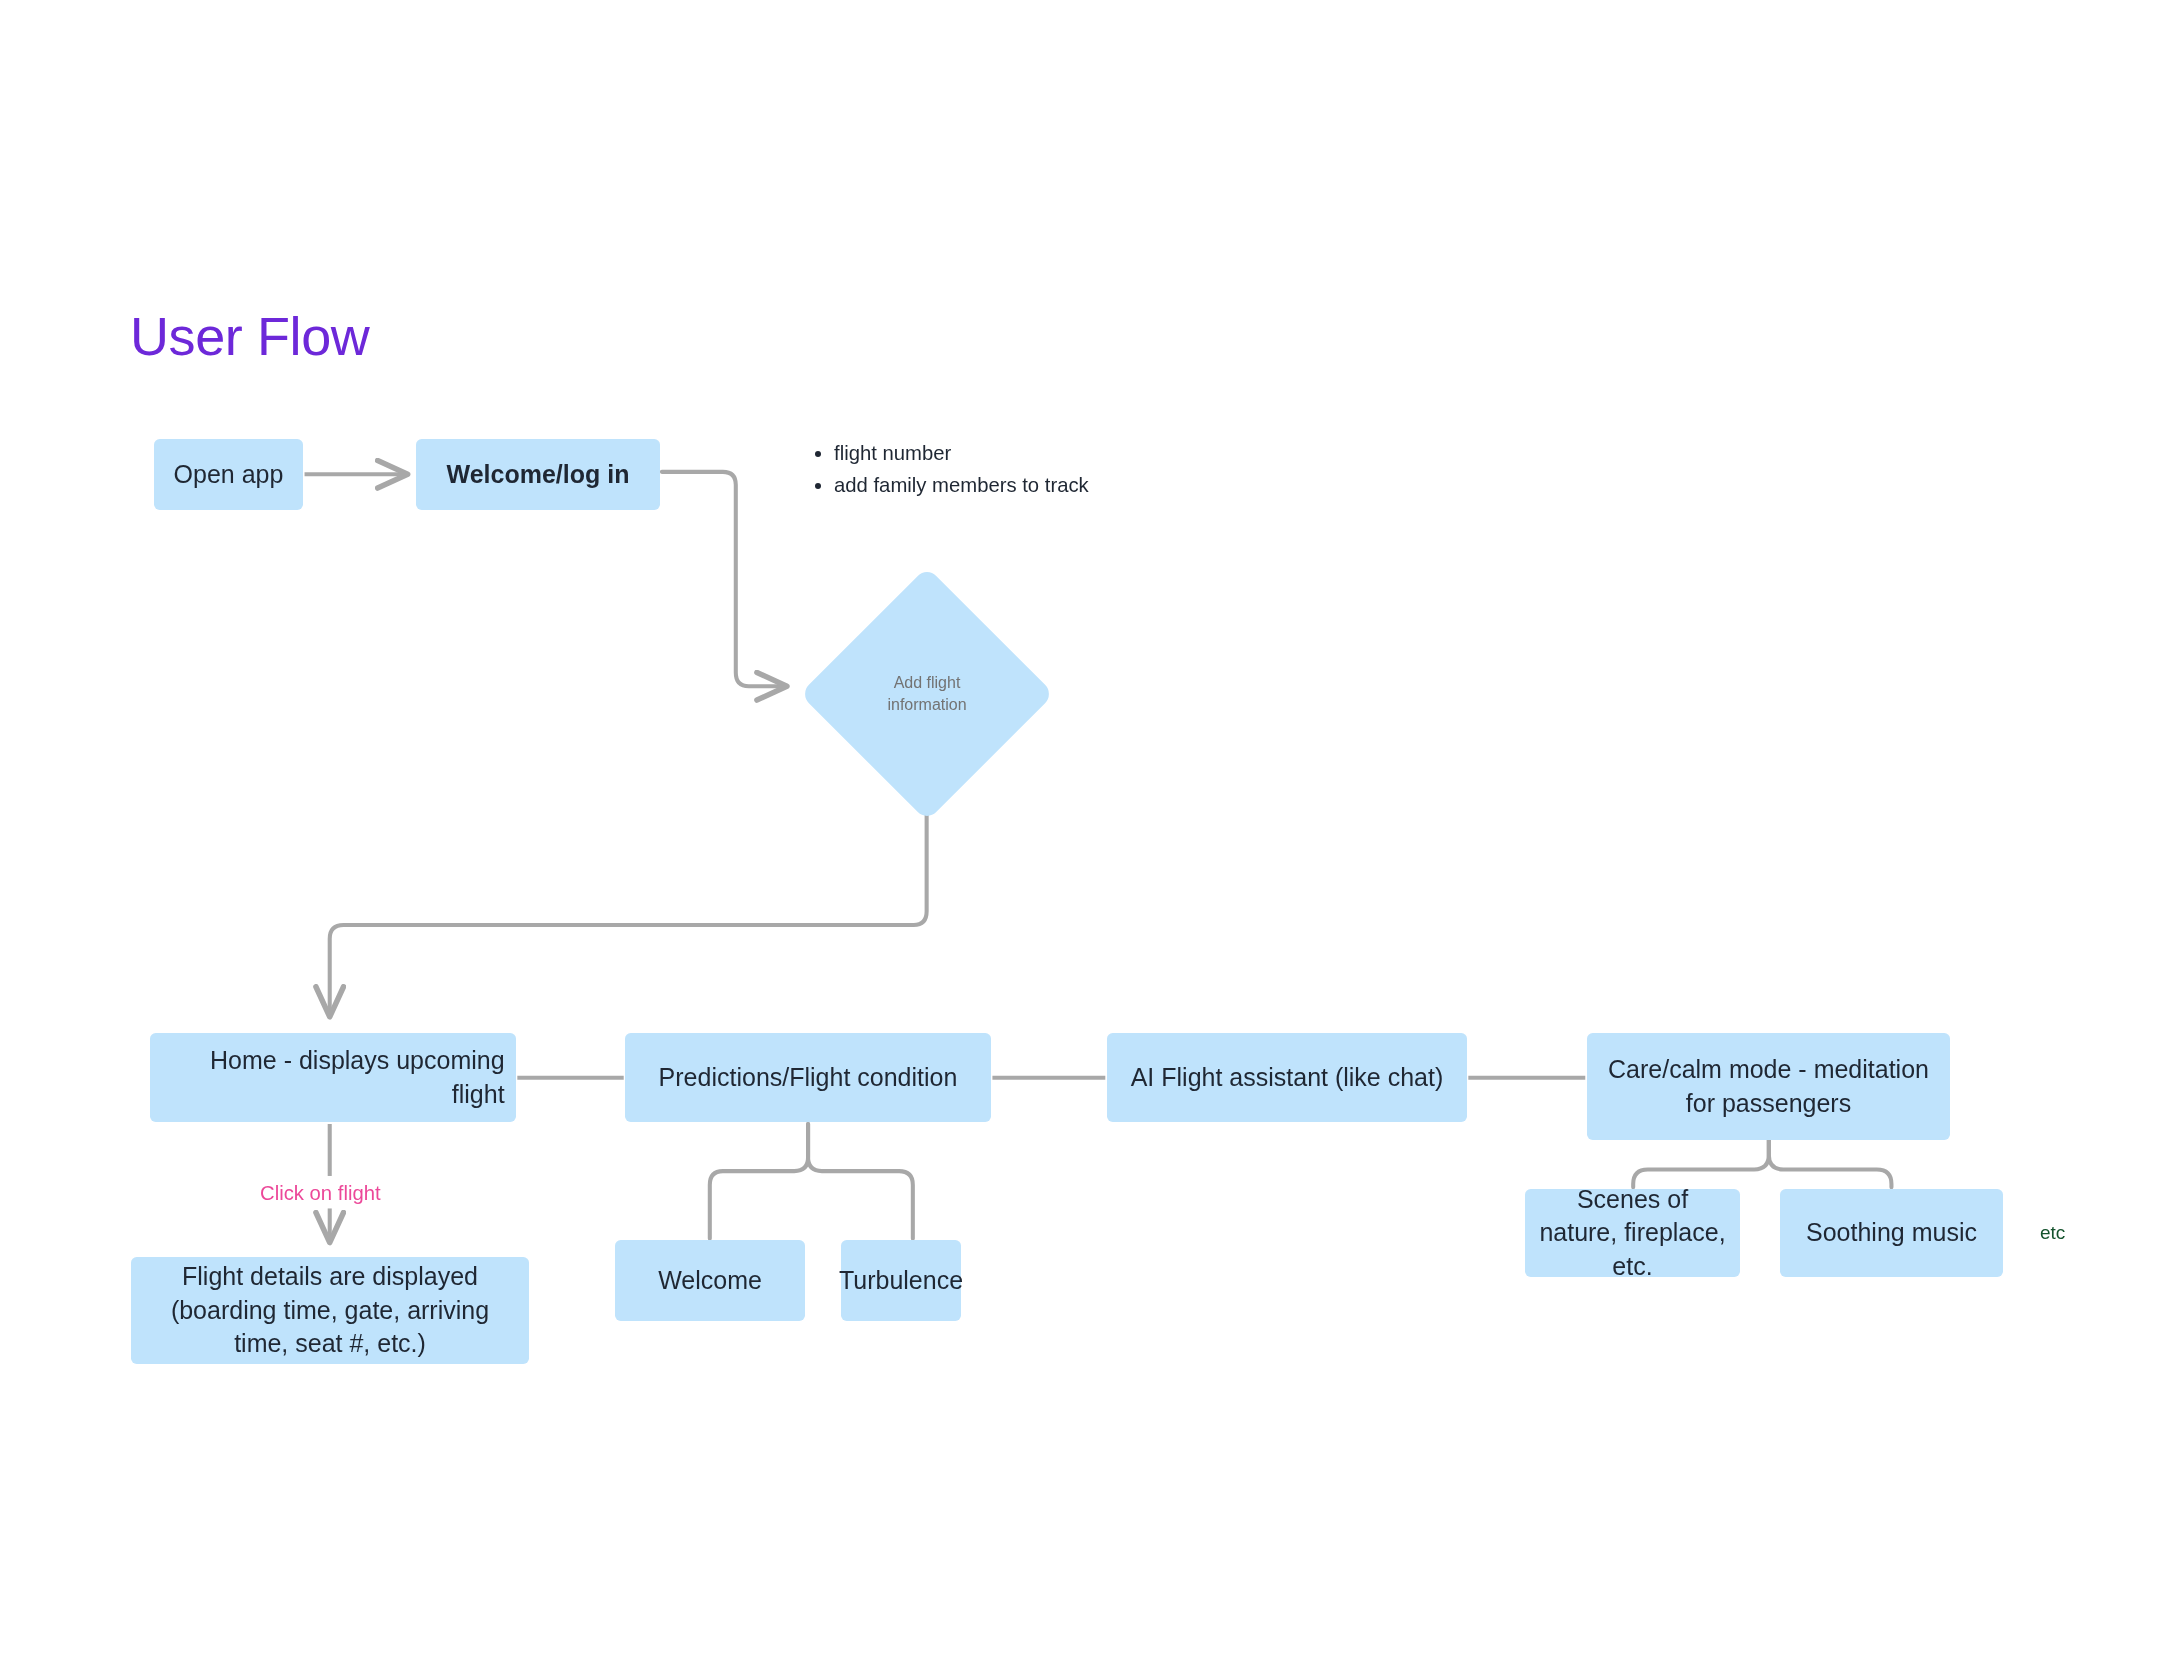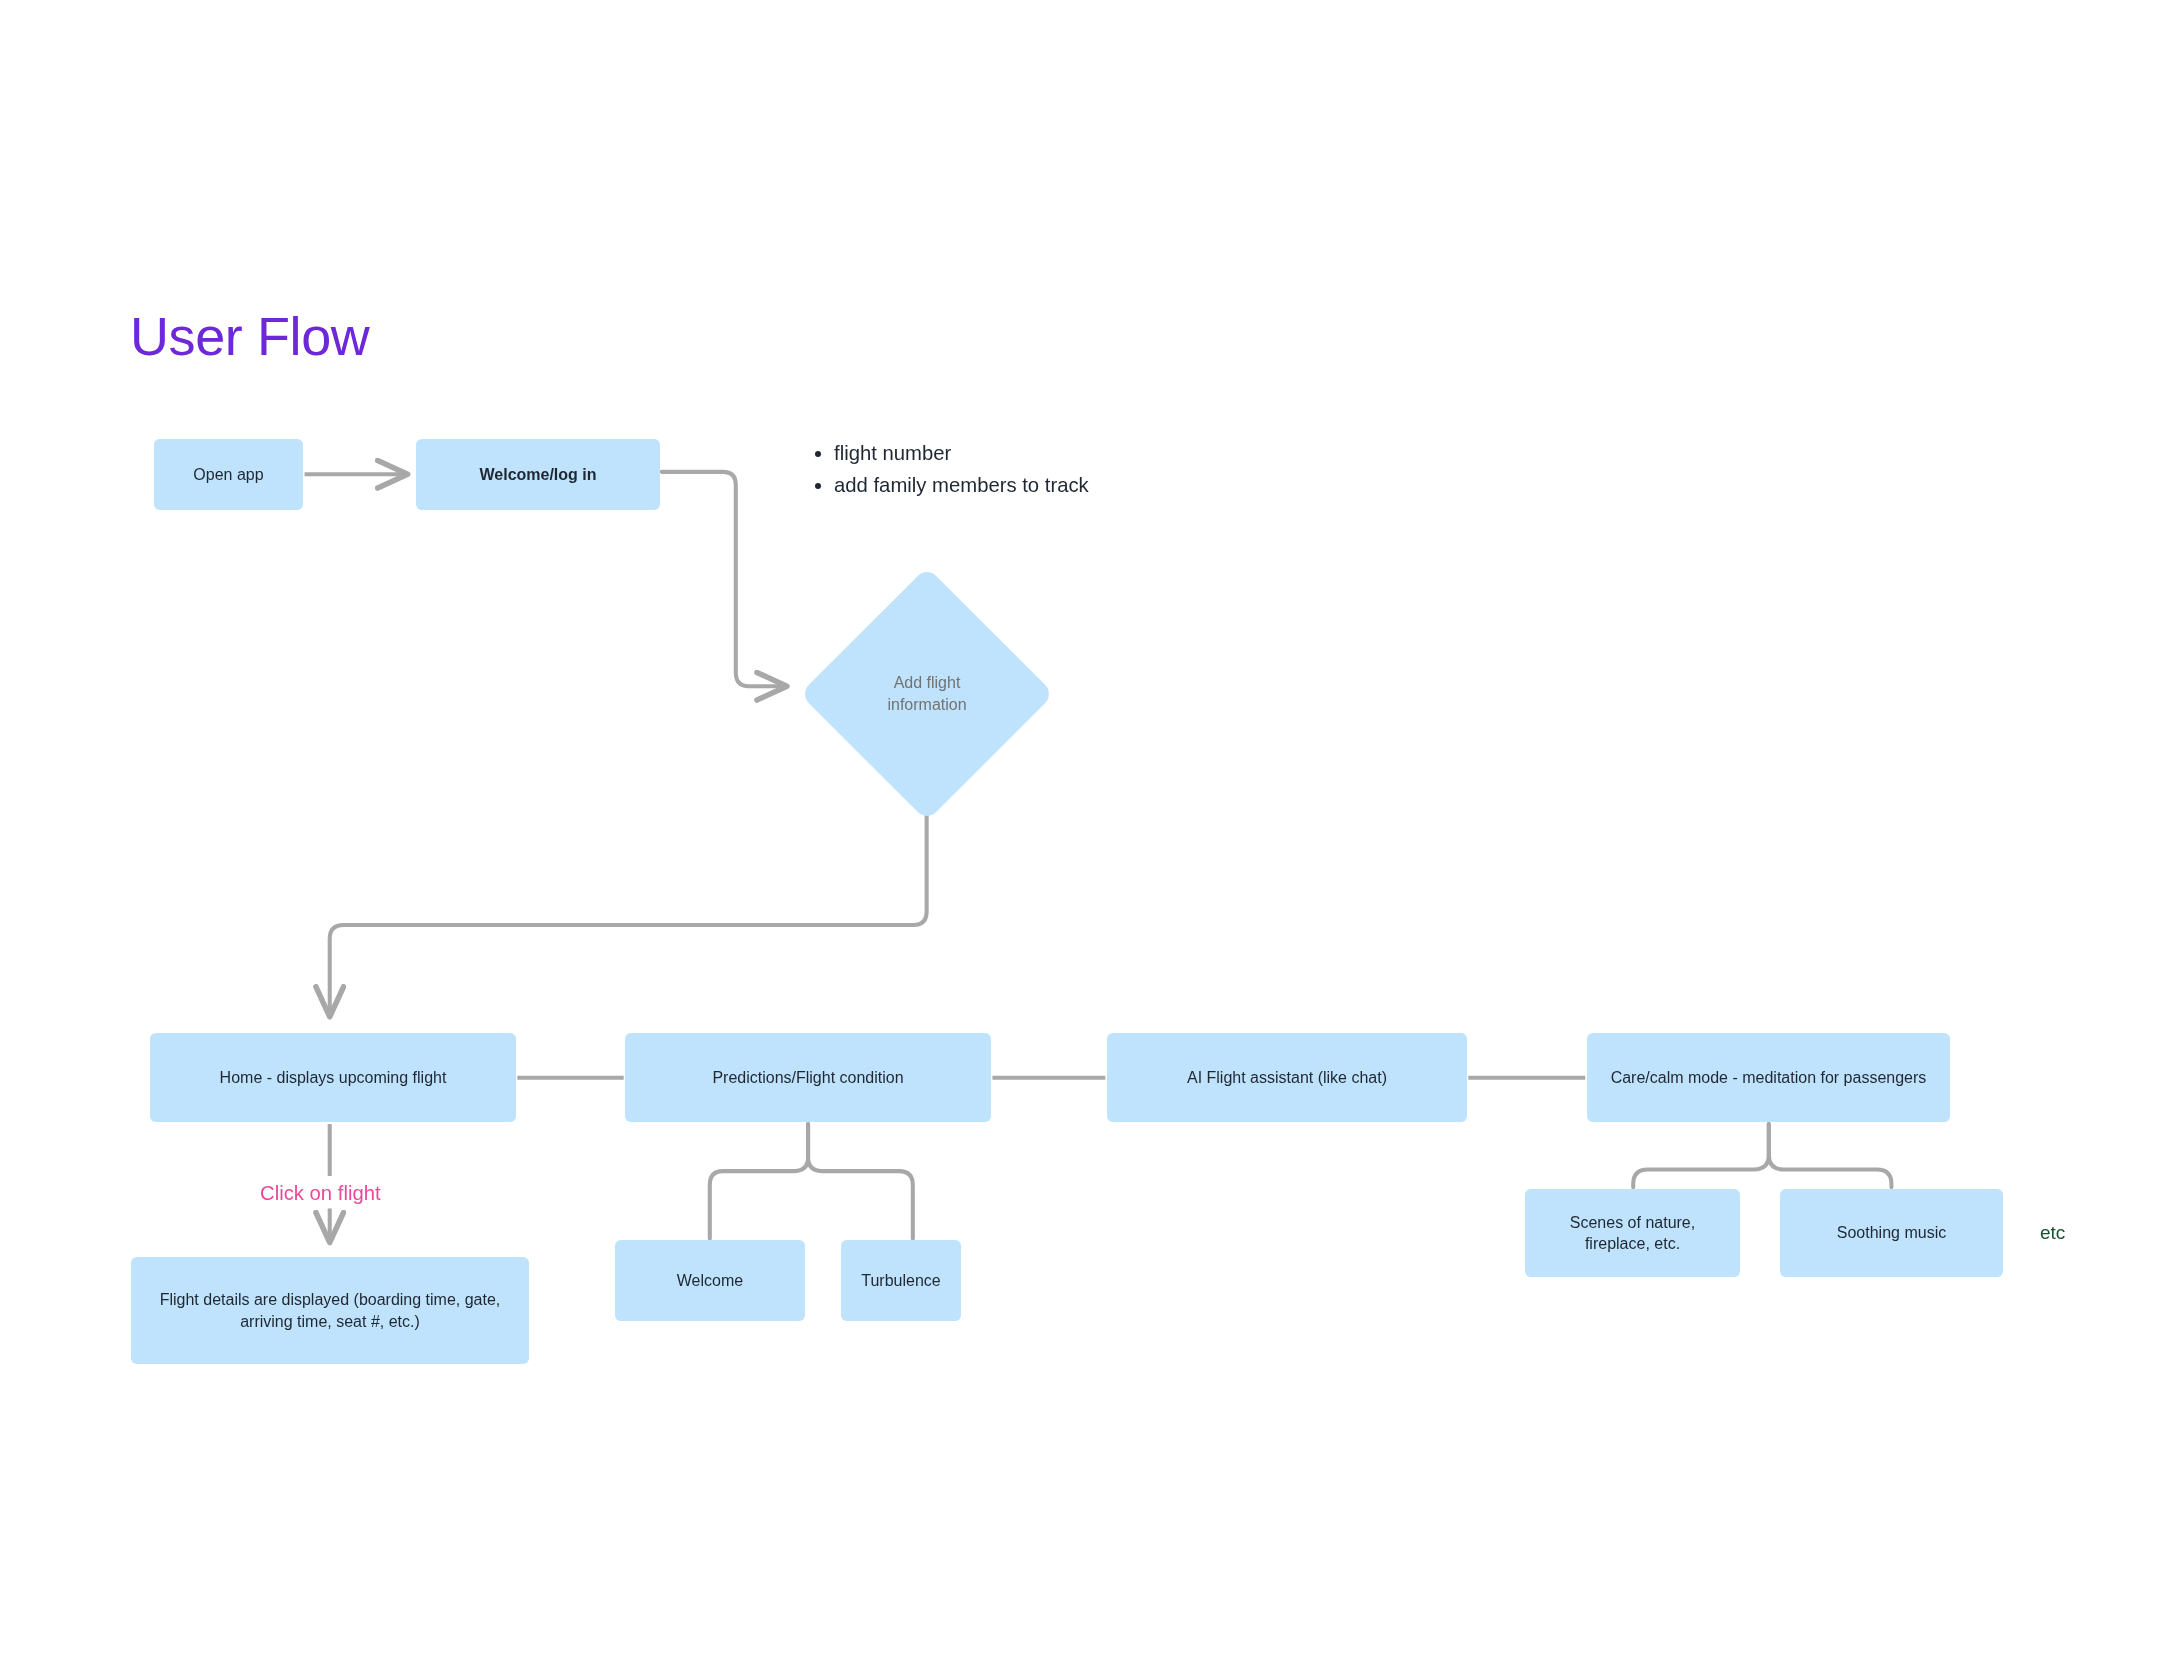--- a/index.html
+++ b/index.html
@@ -35,21 +35,21 @@
   .node {
     position: absolute;
     background: #BFE3FC;
     border-radius: 5.7px;
     display: flex;
     align-items: center;
     justify-content: center;
     text-align: center;
     box-sizing: border-box;
     padding: 4.9px 11.4px;
-    font-size: 16px;
+    font-size: 25px;
     line-height: 1.34;
     color: #1f2733;
   }
   .node-label { display: block; }
   .diamond-wrap {
     position: absolute;
     display: flex;
     align-items: center;
     justify-content: center;
   }
@@ -152,21 +152,21 @@
 </div>
 
 <div class="node" style="left:625px; top:1033px; width:366px; height:89px;">
   <span class="node-label">Predictions/Flight condition</span>
 </div>
 
 <div class="node" style="left:1107px; top:1033px; width:360px; height:89px;">
   <span class="node-label">AI Flight assistant (like chat)</span>
 </div>
 
-<div class="node" style="left:1587px; top:1033px; width:363px; height:89px;">
+<div class="node" style="left:1587px; top:1033px; width:363px; height:107px;">
   <span class="node-label">Care/calm mode - meditation for passengers</span>
 </div>
 
 <div class="edge-label" style="left:260px; top:1182px;">Click on flight</div>
 
 <div class="node" style="left:131px; top:1257px; width:398px; height:107px; padding:4.9px 21px;">
   <span class="node-label">Flight details are displayed (boarding time, gate, arriving time, seat #, etc.)</span>
 </div>
 
 <div class="node" style="left:615px; top:1240px; width:190px; height:81px;">

